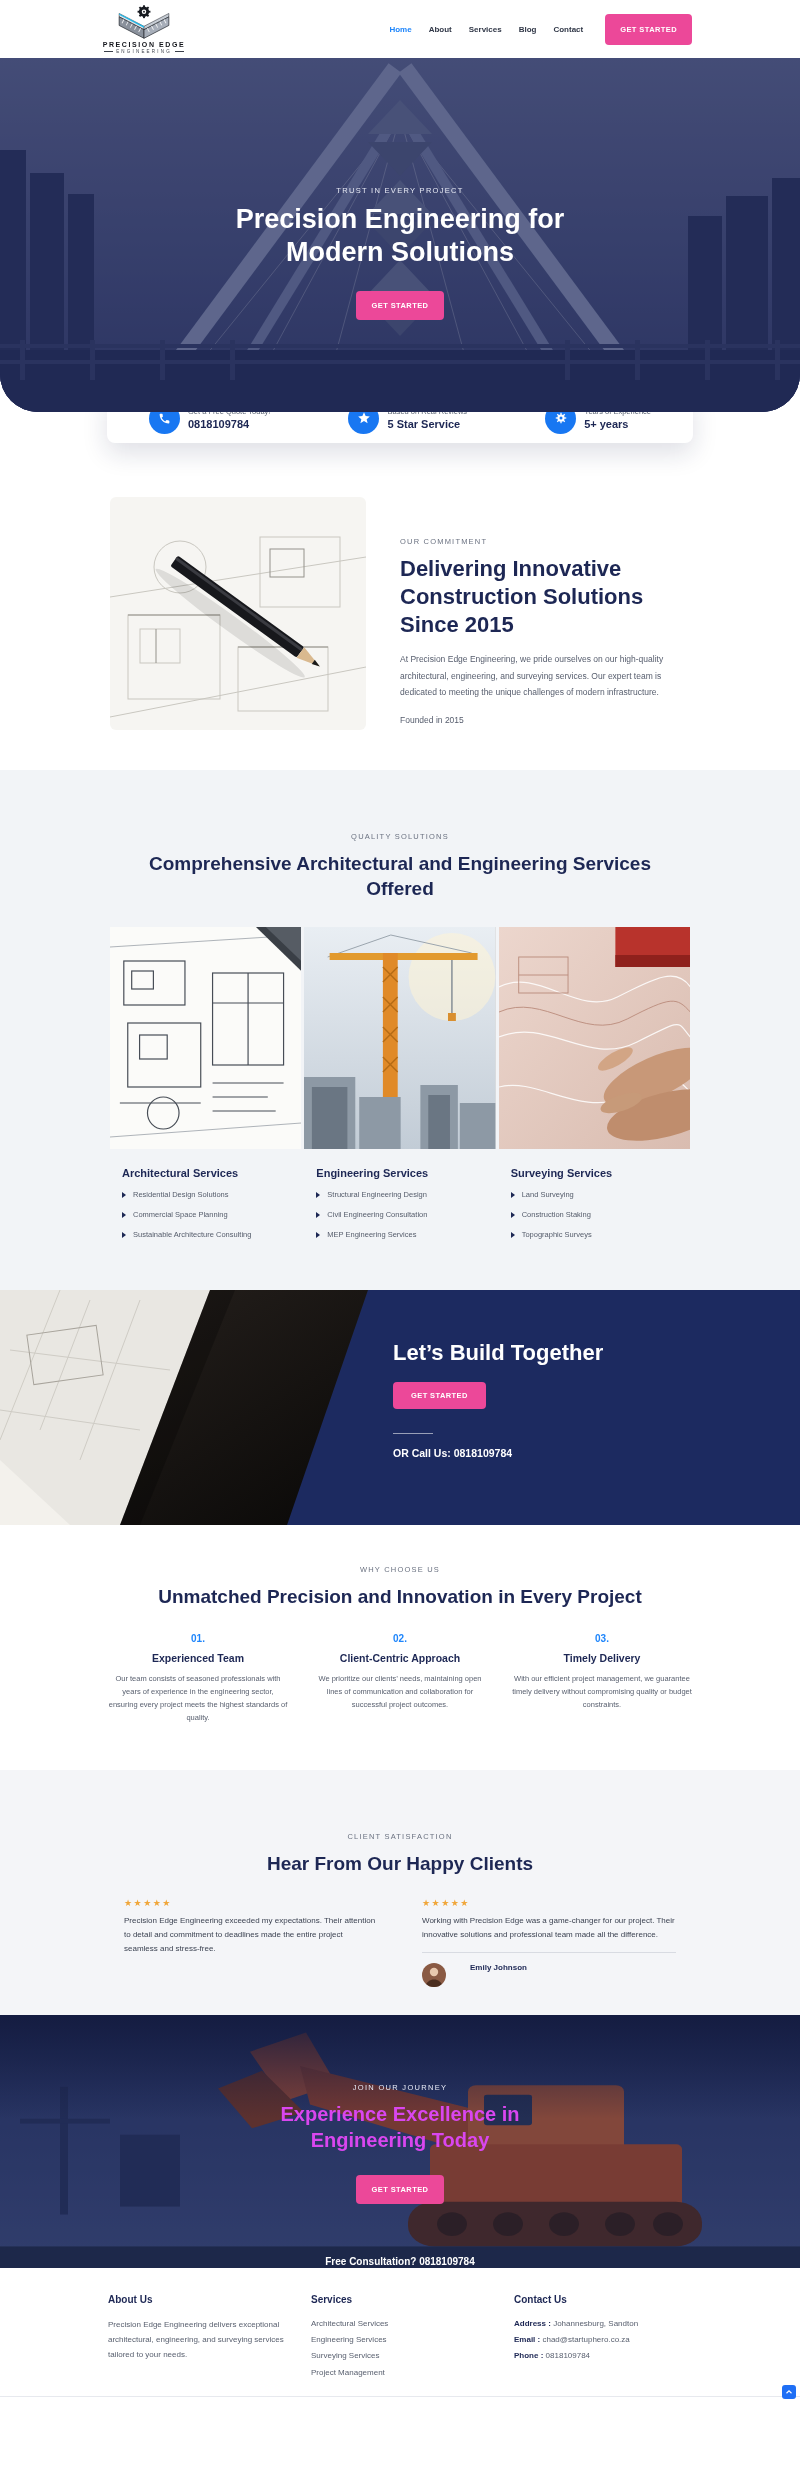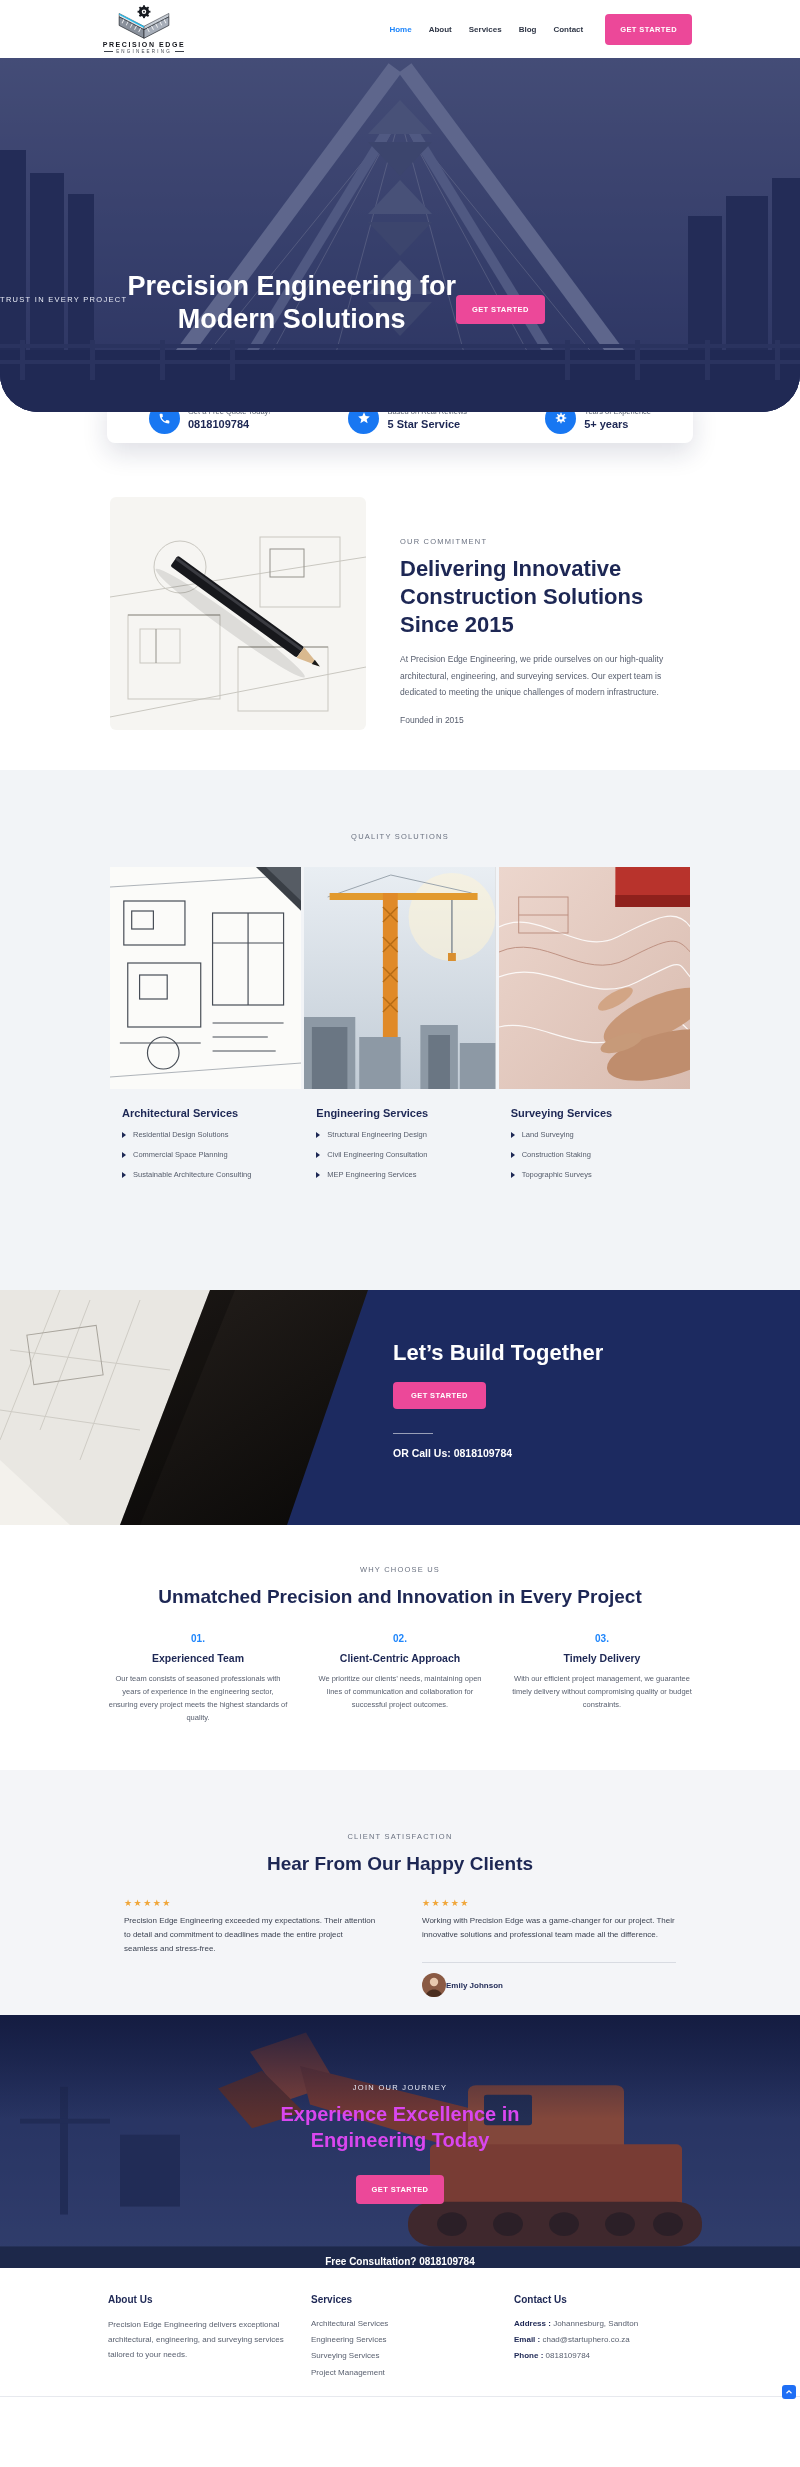--- a/index.html
+++ b/index.html
@@ -15,21 +15,21 @@
 .logo-sub::before,.logo-sub::after{content:"";width:9px;height:1px;background:#3a3f4a}
 .nav{display:flex;align-items:center;gap:17px}
 .nav a{font-size:8px;font-weight:600;color:#2f3646}
 .nav a.active{color:#1e85fb}
 .btn{display:inline-block;background:#ec4899;color:#fff;font-weight:bold;border:none;border-radius:4px;cursor:pointer;font-size:7.5px;letter-spacing:.4px;padding:10px 16px;font-family:"Liberation Sans",sans-serif}
 .header .btn{padding:11px 15px;margin-left:5px}
 
 
 .hero{position:relative;height:354px;border-radius:0 0 38px 38px;overflow:hidden;background:#39406c}
 .hero-art{position:absolute;inset:0;width:100%;height:100%}
-.hero-content{position:absolute;inset:0;display:flex;flex-direction:row;align-items:center;padding-top:128px;text-align:center}
+.hero-content{position:absolute;inset:0;display:flex;flex-direction:column;align-items:center;padding-top:128px;text-align:center}
 .hero-eyebrow{font-size:7.5px;letter-spacing:1.3px;color:#e7eaf5;font-weight:500}
 .hero-title{margin-top:8px;font-size:27px;line-height:1.24;font-weight:600;color:#fff}
 .hero .btn{margin-top:21px}
 
 
 .info-card{position:relative;z-index:3;width:586px;height:50px;margin:-19px auto 0;background:#fff;border-radius:8px;box-shadow:0 10px 26px rgba(20,30,70,.14);display:flex;align-items:center;justify-content:space-between;padding:0 42px}
 .info-item{display:flex;align-items:center;gap:8px}
 .info-icon{width:31px;height:31px;border-radius:50%;background:#1877f2;flex:0 0 31px;display:flex;align-items:center;justify-content:center}
 .info-label{font-size:7.5px;color:#5c6575}
 .info-value{font-size:11px;font-weight:bold;color:#1d2754;margin-top:2px}
@@ -75,21 +75,21 @@
 .wnum{font-size:10px;font-weight:bold;color:#1e85fb}
 .wtitle{margin-top:8px;font-size:10.5px;font-weight:bold;color:#1d2754}
 .wbody{margin-top:8px;font-size:7.5px;line-height:1.75;color:#5a6170}
 
 
 .testimonials{height:245px;background:#f4f5f8;text-align:center;padding-top:62px;overflow:hidden}
 .t-row{display:flex;gap:44px;padding:0 124px;margin-top:22px;text-align:left}
 .tcol{flex:1}
 .stars{font-size:9px;letter-spacing:1.5px;color:#f0a63a}
 .quote{margin-top:6px;font-size:8px;line-height:1.75;color:#3c4352}
-.author{margin-top:20px;padding-top:10px;border-top:1px solid #d8dbe2;display:flex;align-items:center;gap:0}
+.author{margin-top:10px;padding-top:10px;border-top:1px solid #d8dbe2;display:flex;gap:24px}
 .avatar{width:24px;height:24px;border-radius:50%;overflow:hidden;flex:0 0 24px}
 .avatar svg{width:100%;height:100%;display:block}
 .author-name{font-size:8px;font-weight:bold;color:#1d2754}
 
 
 .final{position:relative;height:253px;background:#223063;overflow:hidden;text-align:center}
 .final-art{position:absolute;inset:0;width:100%;height:100%}
 .final-content{position:relative;padding-top:68px}
 .final-eyebrow{font-size:7.5px;letter-spacing:1.3px;color:#e7eaf5}
 .final-title{margin-top:9px;font-size:20px;line-height:1.3;font-weight:700;color:#d946ef}
@@ -283,20 +283,21 @@
       <div class="eyebrow">OUR COMMITMENT</div>
       <h2 class="commit-title">Delivering Innovative Construction Solutions Since 2015</h2>
       <p class="commit-body">At Precision Edge Engineering, we pride ourselves on our high-quality architectural, engineering, and surveying services. Our expert team is dedicated to meeting the unique challenges of modern infrastructure.</p>
       <p class="commit-founded">Founded in 2015</p>
     </div>
   </div>
 </section>
 
 <section class="services">
   <div class="eyebrow">QUALITY SOLUTIONS</div>
+  <h2 class="section-title">Comprehensive Architectural and Engineering Services Offered</h2>
 
   <div class="services-images">
     <div class="simg">
       <svg viewBox="0 0 194 222" preserveAspectRatio="none" aria-hidden="true">
         <rect width="194" height="222" fill="#fbfbf9"></rect>
         <g stroke="#474d56" stroke-width="1.2" fill="none">
           <rect x="14" y="34" width="62" height="44"></rect>
             <rect x="22" y="44" width="22" height="18"></rect>
           <rect x="18" y="96" width="74" height="64"></rect>
             <rect x="30" y="108" width="28" height="24"></rect>

